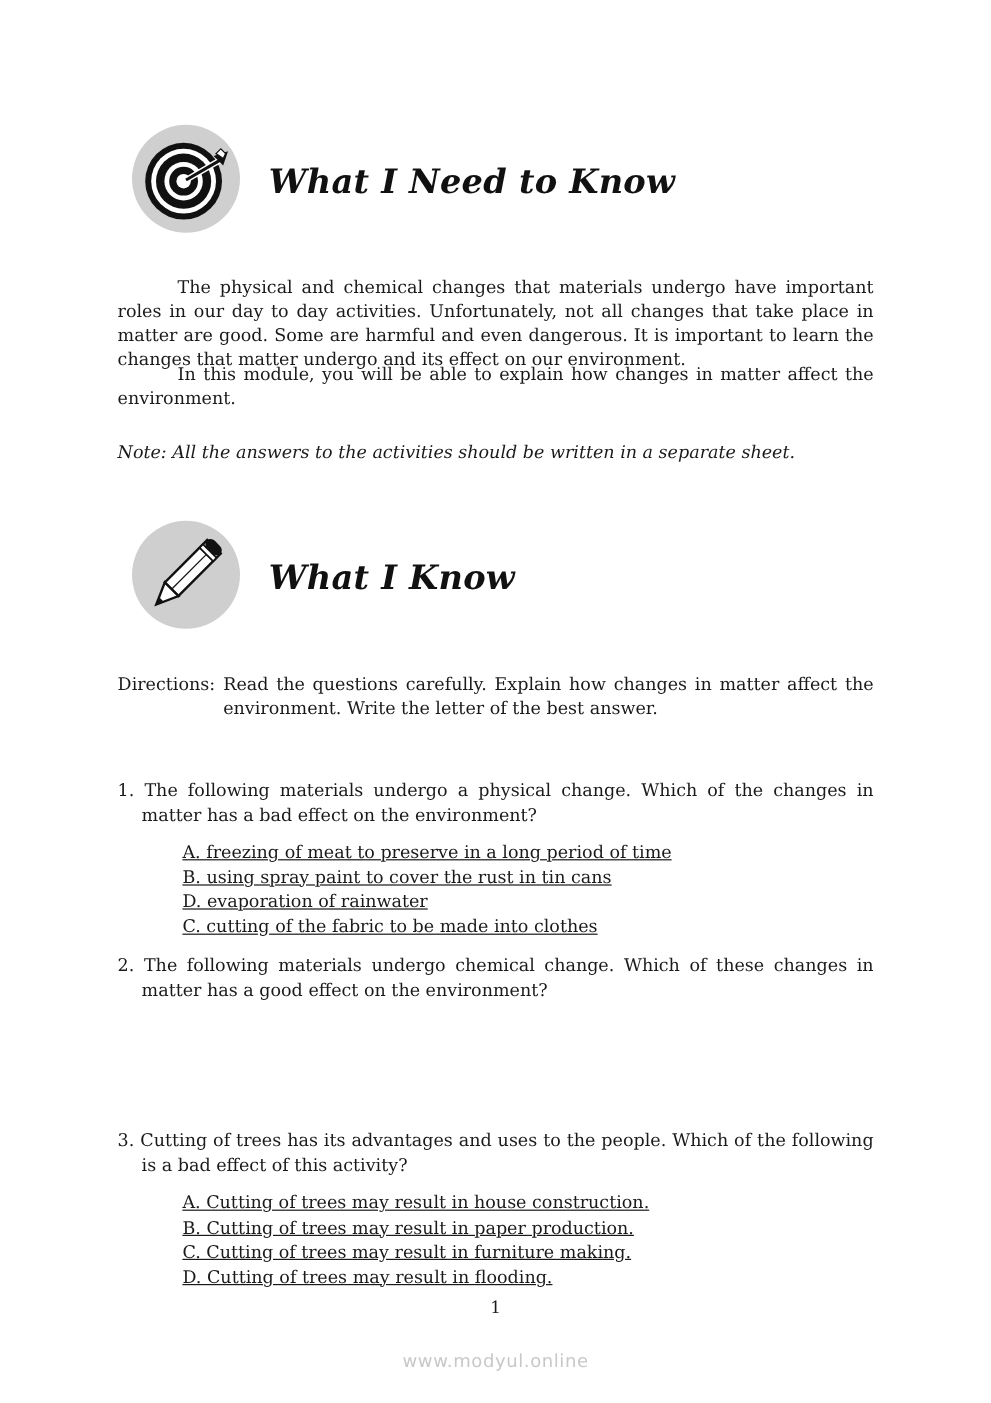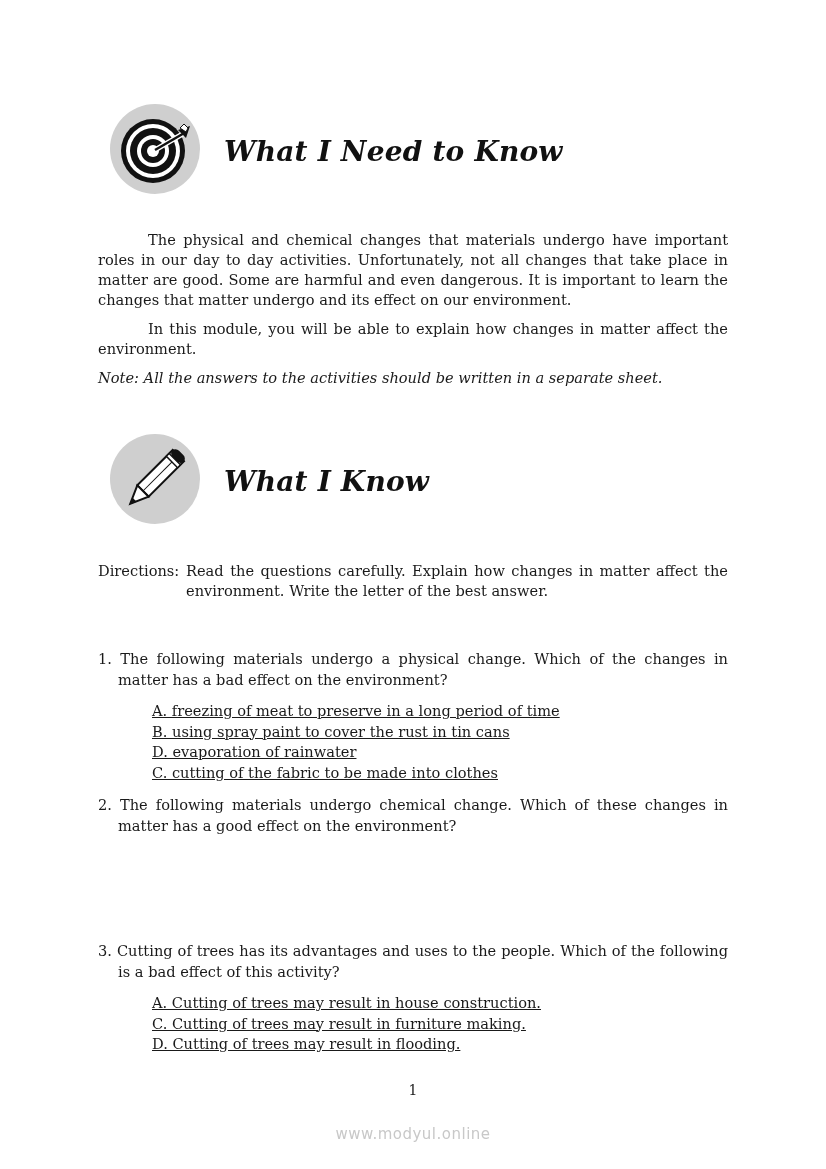--- a/index.html
+++ b/index.html
@@ -34,21 +34,21 @@
     <circle cx="43" cy="47" r="6" fill="#fff"></circle>
     <line x1="45" y1="46" x2="76" y2="28" stroke="#fff" stroke-width="5"></line>
     <line x1="45" y1="46" x2="76" y2="28" stroke="#111" stroke-width="2.5"></line>
     <polygon points="68,26 80,22 76,34" fill="#111"></polygon>
     <polygon points="70,24 74,20 78,24 76,28" fill="#fff" stroke="#111" stroke-width="1"></polygon>
   </svg>
 </div>
 <div class="section-title" style="left:224px; top:135px;">What I Need to Know</div>
 
 <div class="para indent" style="top:230px;">The physical and chemical changes that materials undergo have important roles in our day to day activities. Unfortunately, not all changes that take place in matter are good. Some are harmful and even dangerous. It is important to learn the changes that matter undergo and its effect on our environment.</div>
-<div class="para indent" style="top:319px;">In this module, you will be able to explain how changes in matter affect the environment.</div>
+<div class="para indent" style="top:303px;">In this module, you will be able to explain how changes in matter affect the environment.</div>
 <div class="para note" style="top:368px;">Note: All the answers to the activities should be written in a separate sheet.</div>
 
 <div class="icon-circle" style="left:110px; top:434px;">
   <svg width="90" height="90" viewBox="0 0 90 90" style="position:absolute;left:0;top:0;">
     <g transform="rotate(45 45 45)">
       <rect x="37" y="12" width="16" height="50" fill="#fff" stroke="#111" stroke-width="2"></rect>
       <line x1="45" y1="18" x2="45" y2="62" stroke="#111" stroke-width="1"></line>
       <rect x="37" y="8" width="16" height="9" rx="5" fill="#111"></rect>
       <rect x="37" y="17" width="16" height="4" fill="#fff" stroke="#111" stroke-width="1.5"></rect>
       <polygon points="37,62 53,62 45,80" fill="#fff" stroke="#111" stroke-width="2"></polygon>
@@ -74,19 +74,20 @@
 </div>
 
 <div class="question" style="top:759px;">
   <div class="q-stem"><span>2.</span> <span>The following materials undergo chemical change. Which of these changes in matter has a good effect on the environment?</span></div>
 </div>
 
 <div class="question" style="top:905px;">
   <div class="q-stem"><span>3.</span> <span>Cutting of trees has its advantages and uses to the people. Which of the following is a bad effect of this activity?</span></div>
   <ul class="q-options">
     <li>A. Cutting of trees may result in house construction.</li>
+    <li>B. Cutting of trees may result in paper production.</li>
     <li>C. Cutting of trees may result in furniture making.</li>
     <li>D. Cutting of trees may result in flooding.</li>
   </ul>
 </div>
 
 <div class="page-num">1</div>
 <div class="watermark">www.modyul.online</div>
 
 </body></html>

